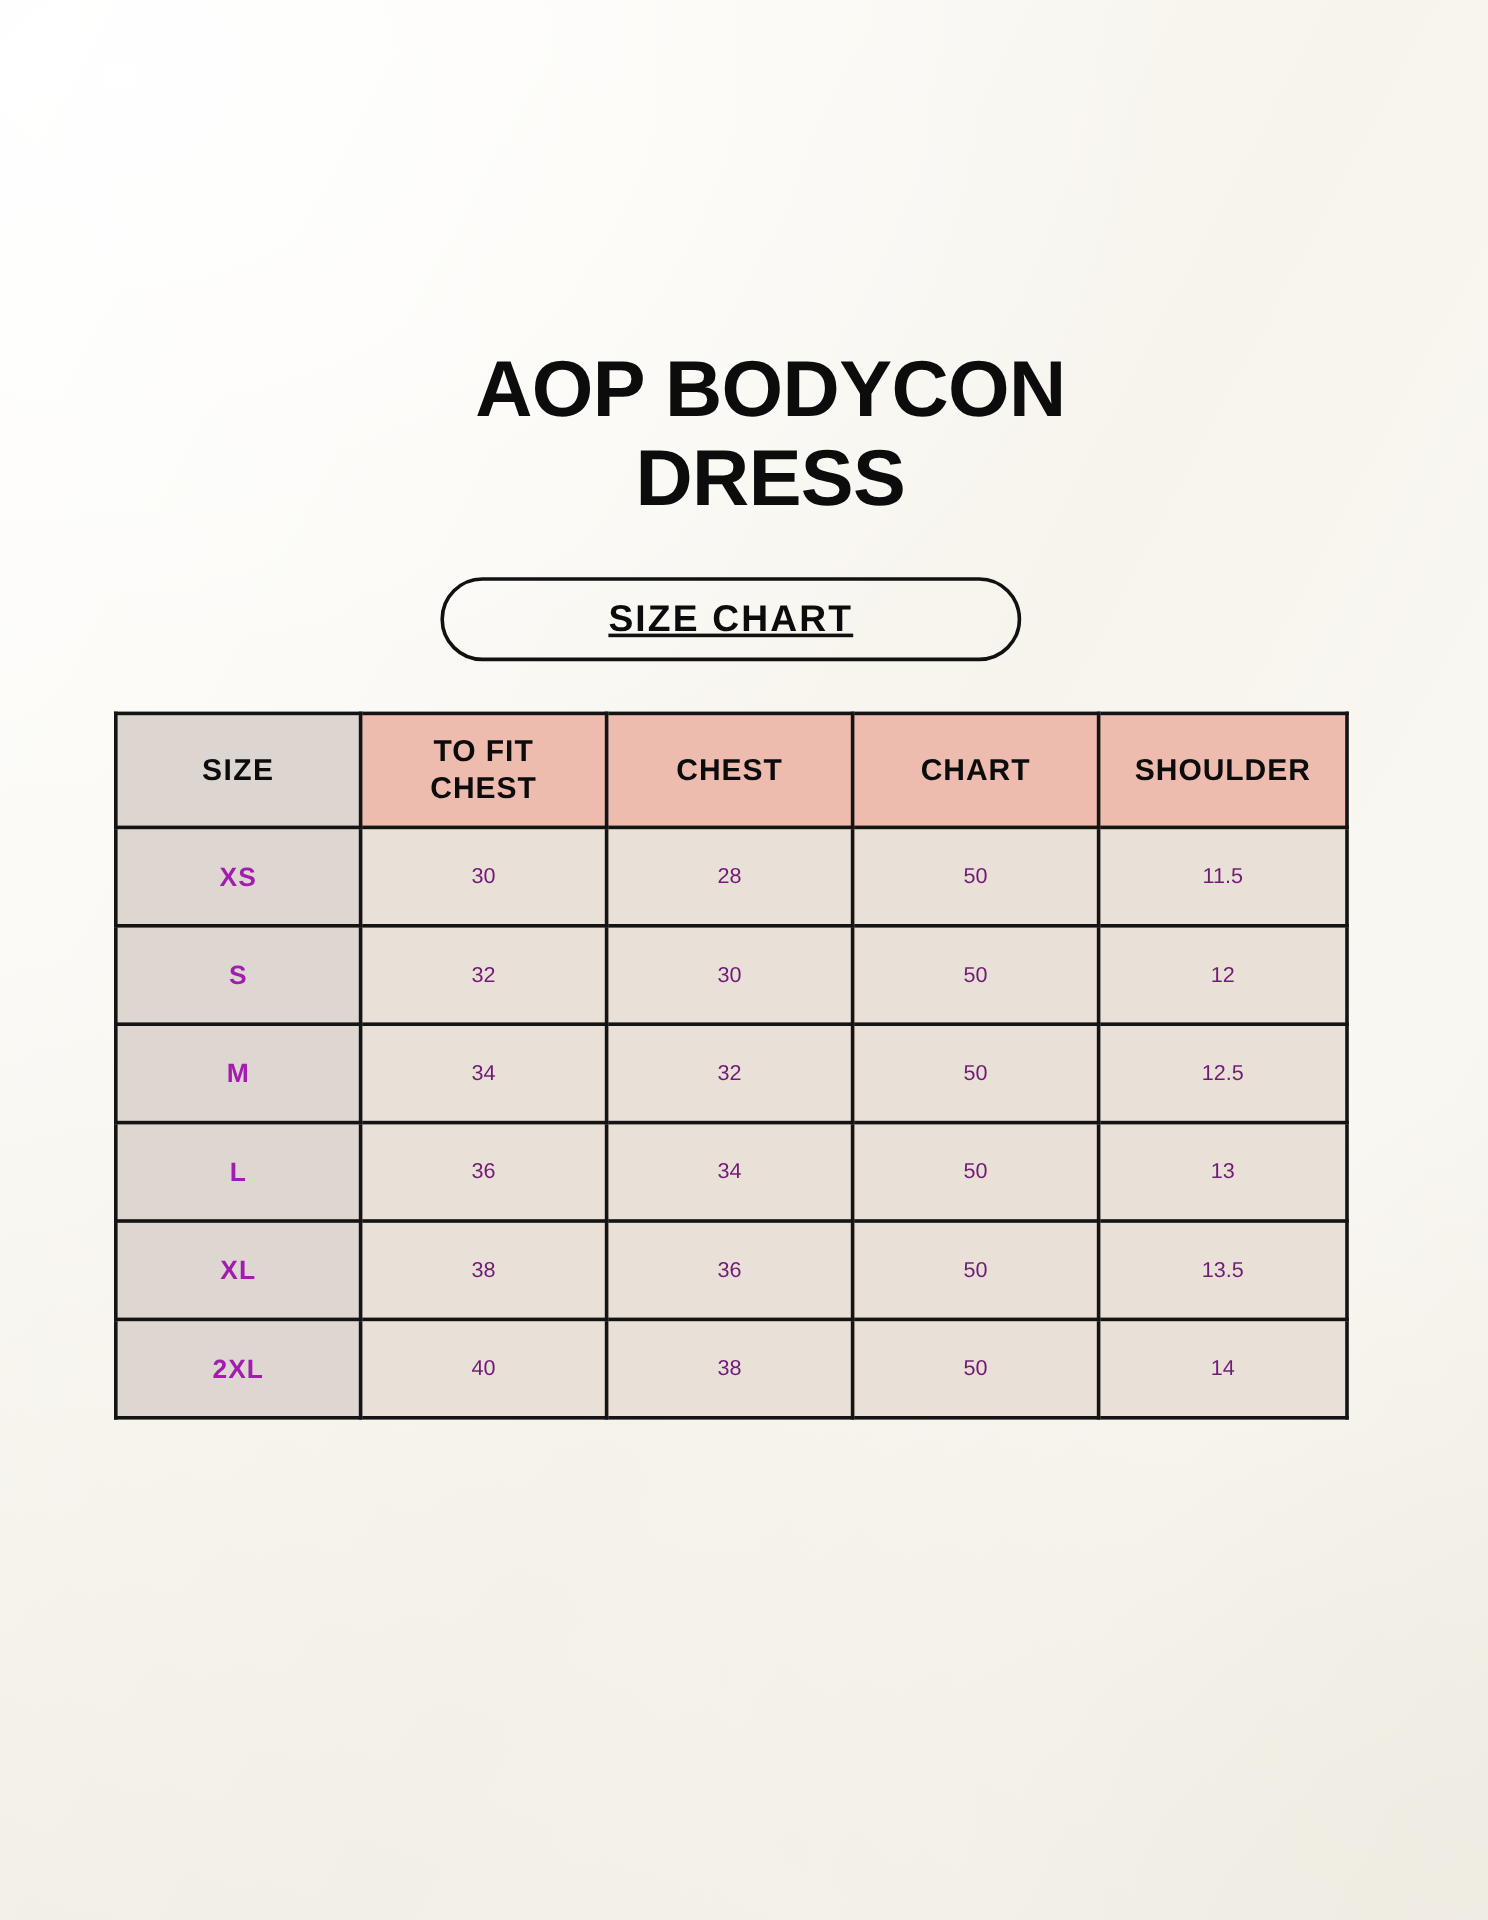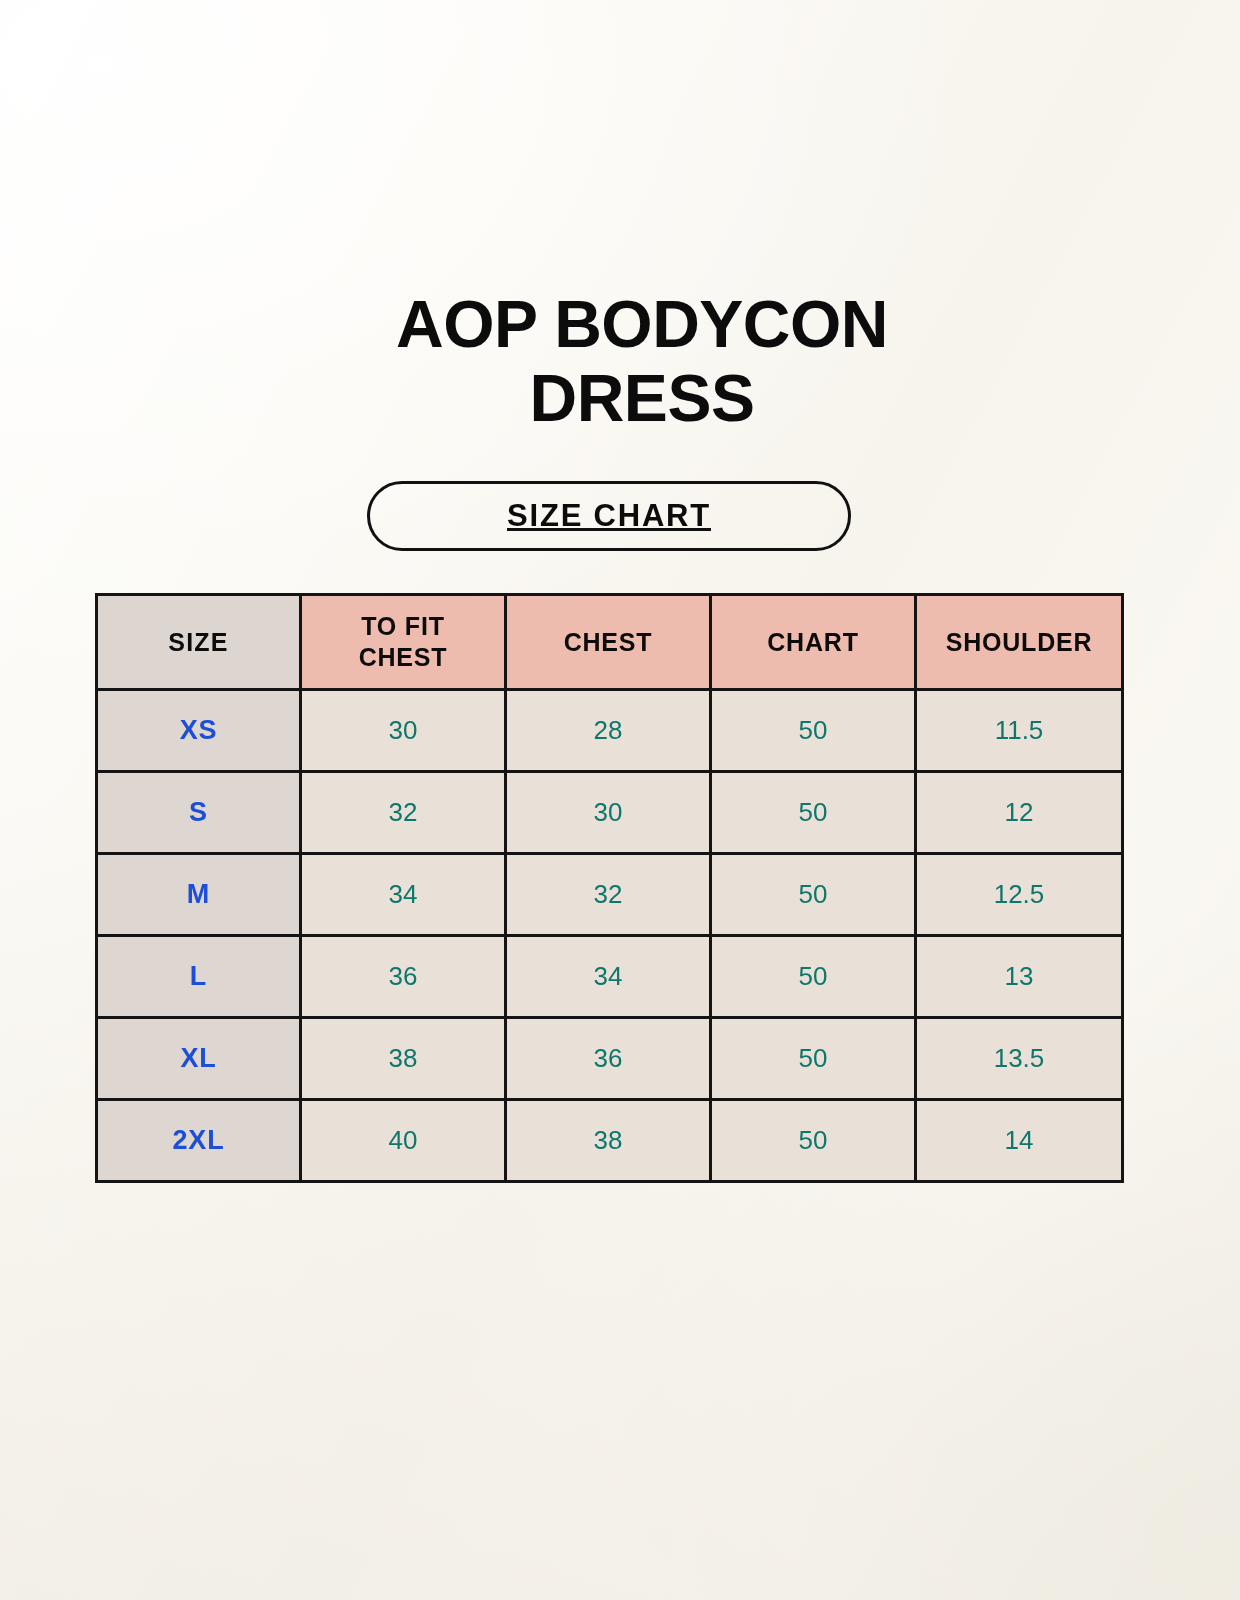--- a/index.html
+++ b/index.html
@@ -131,31 +131,31 @@
     color: #0c0c0c;
     line-height: 31px;
     white-space: pre-line;
     padding: 0 6px;
   }
 
   
   tbody tr { height: 82px; }
   td.cell-size {
     background: #ded6d1;
-    font-size: 27px;
+    font-size: 22px;
     font-weight: 700;
     letter-spacing: 0.8px;
-    color: #1d4ed8;
+    color: #a21caf;
     margin-left: 36px;
   }
   td.cell-value {
     background: #e9e1d7;
-    font-size: 26px;
+    font-size: 18px;
     font-weight: 400;
-    color: #0f766e;
+    color: #701a75;
   }
 
   
   .footnote {
     position: absolute;
     left: 0;
     top: 1196px;
     width: 1121px;
     text-align: right;
     font-size: 23px;

